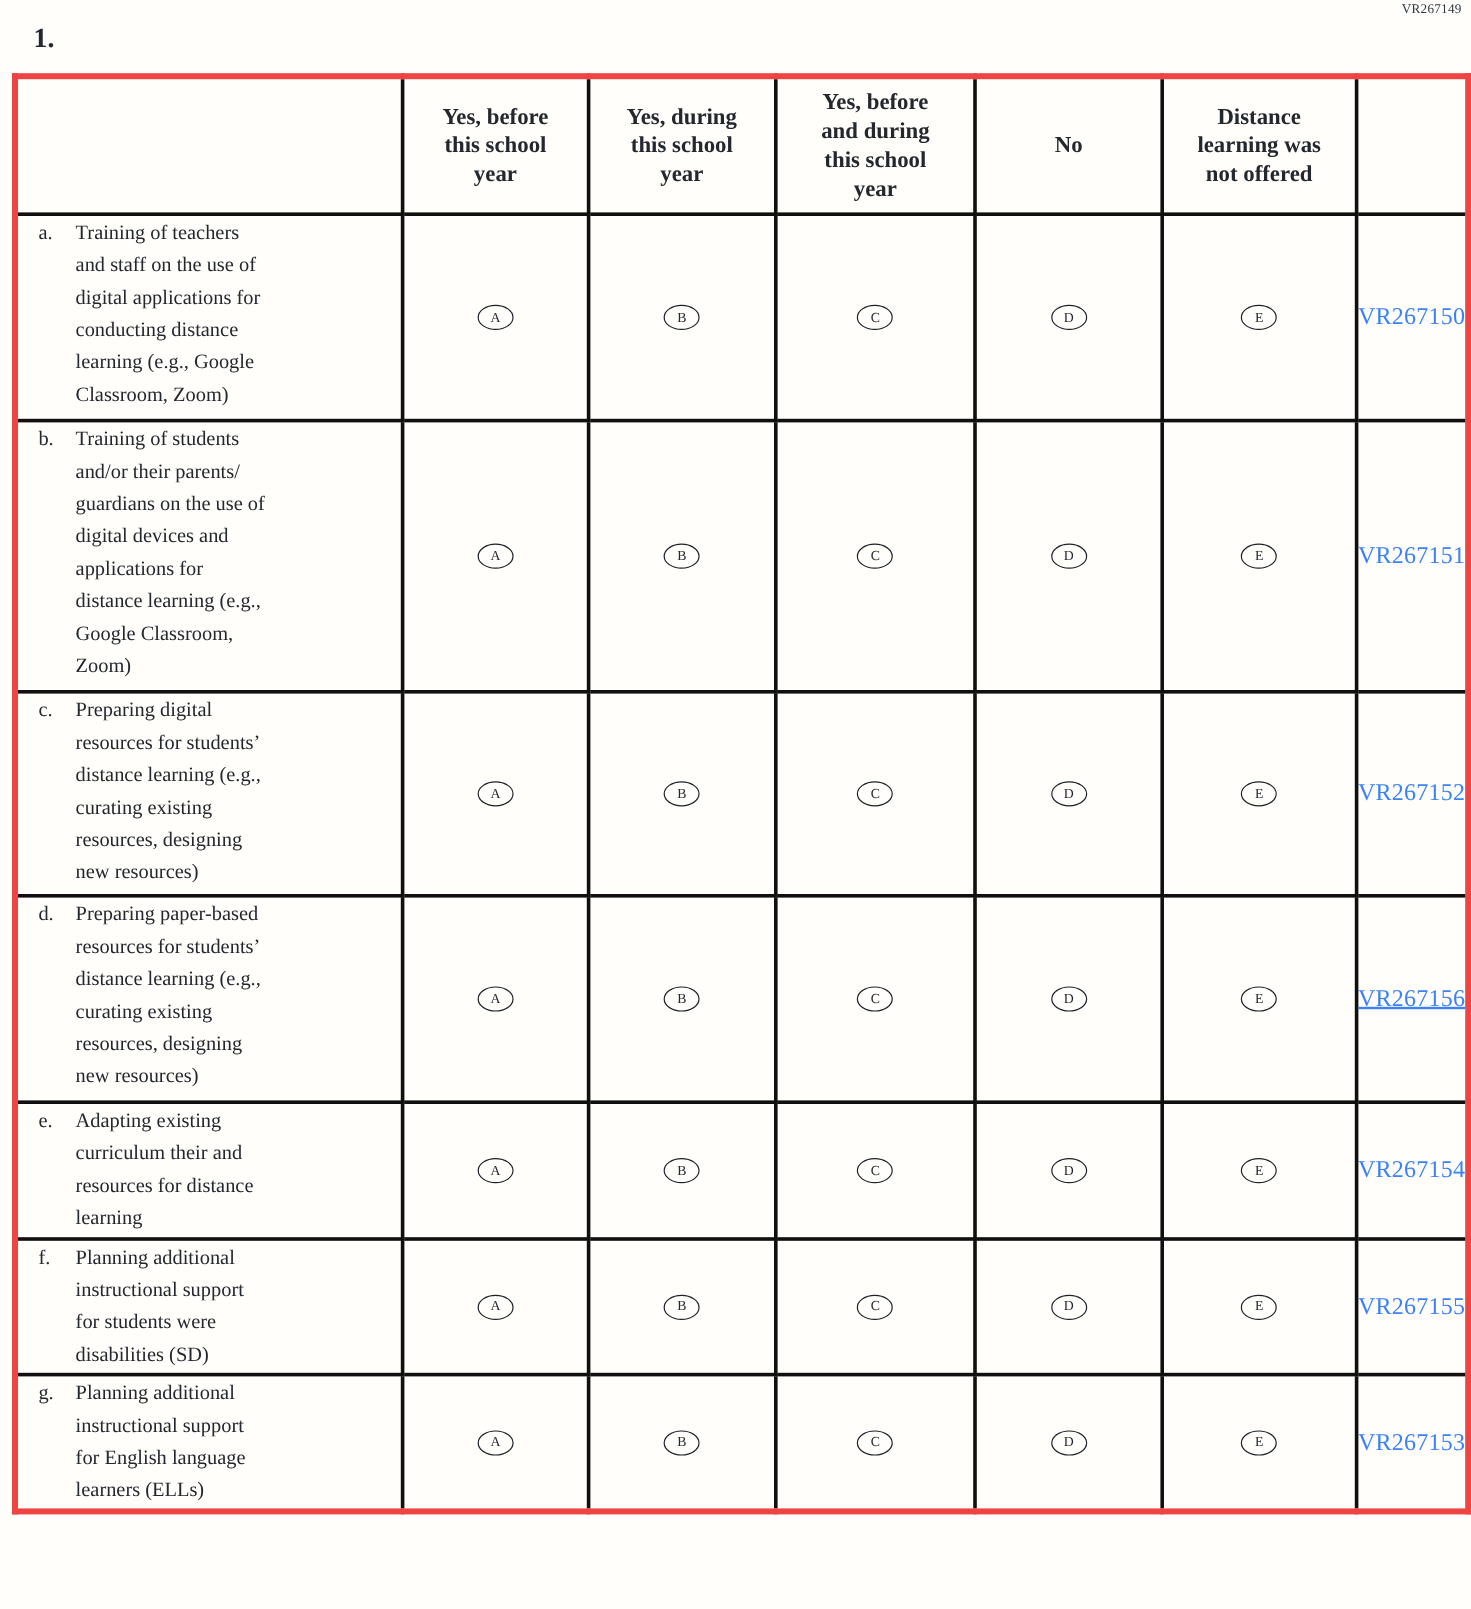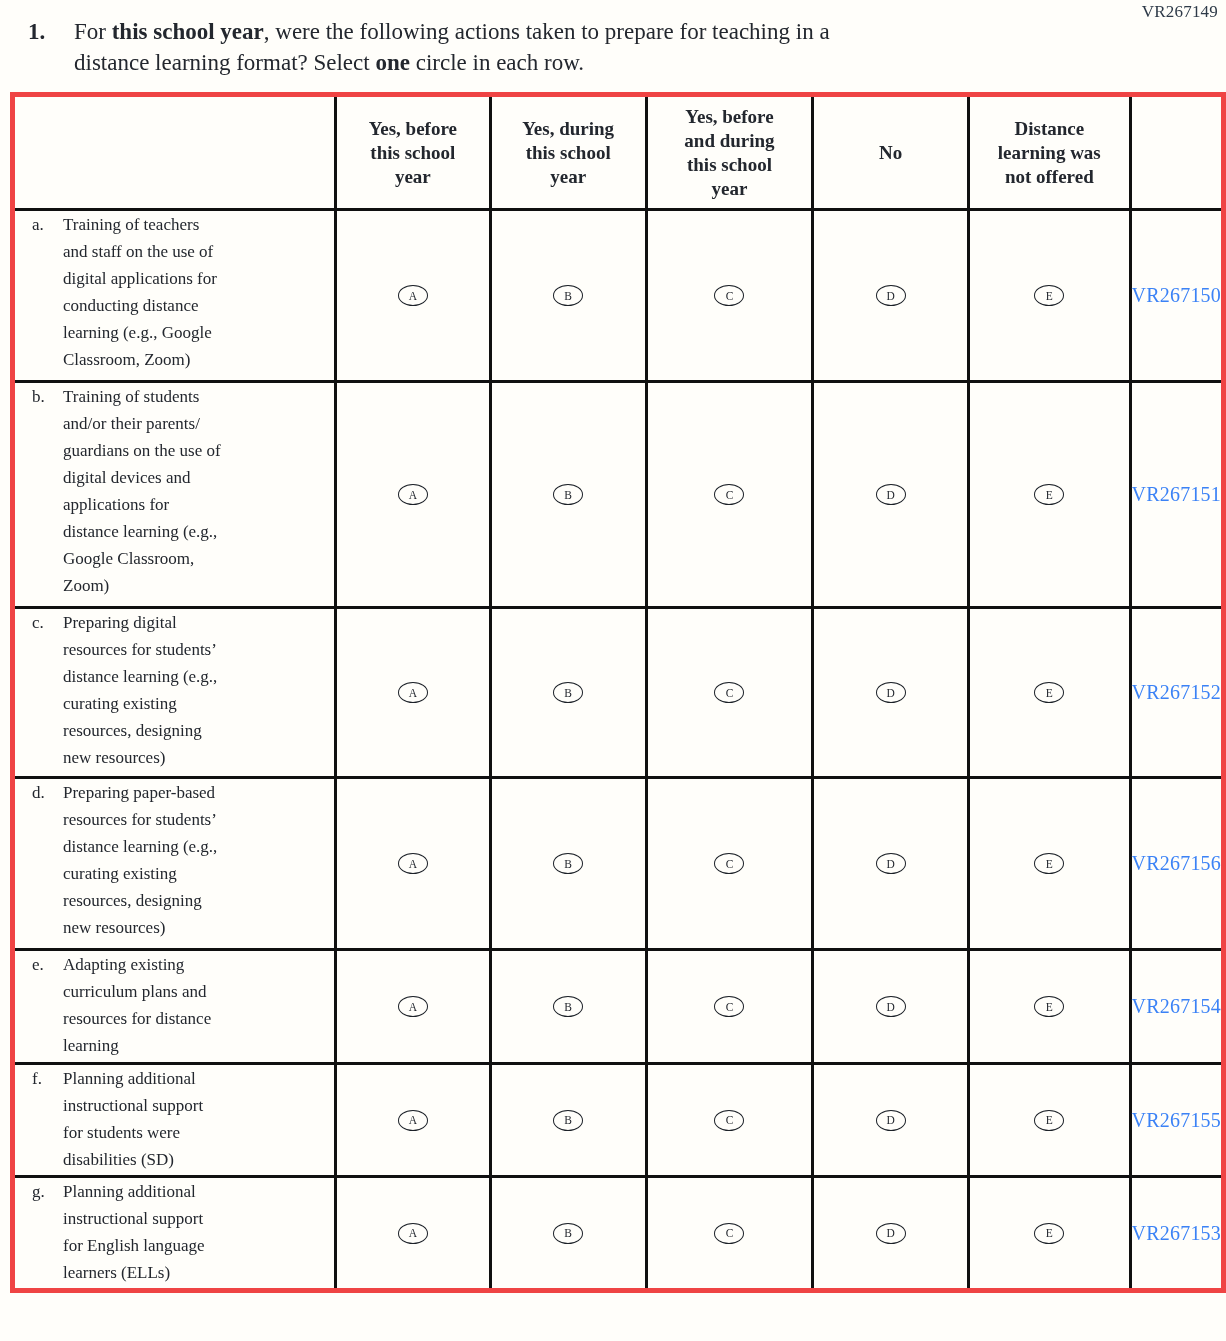--- a/index.html
+++ b/index.html
@@ -7,21 +7,21 @@
     margin: 0; padding: 0;
     width: 1226px; height: 1341px;
     background: #fffefa;
     font-family: "Liberation Serif", serif;
     color: #23272e;
     position: relative;
   }
   .page-code {
     position: absolute;
     top: 2px; right: 8px;
-    font-size: 17px;
+    font-size: 11px;
     color: #2e3a48;
     letter-spacing: 0.2px;
   }
   .question {
     display: flex;
     margin: 16px 0 0 28px;
     font-size: 23px;
     line-height: 31px;
   }
   .qnum {
@@ -92,33 +92,32 @@
     text-align: center;
     vertical-align: middle;
     font-size: 20px;
     color: #3b82f6;
     letter-spacing: 0.2px;
   }
   
   tr.row-a td { height: 172px; }
   tr.row-b td { height: 226px; }
   tr.row-c td { height: 170px; }
-  tr.row-d td { height: 172px; }
+  tr.row-d td { height: 172px; text-decoration: underline; }
   tr.row-e td { height: 114px; }
   tr.row-f td { height: 113px; }
   tr.row-g td { height: 114px; }
 </style>
 </head>
 <body>
 
 <div class="page-code">VR267149</div>
 
 <div class="question">
   <div class="qnum">1.</div>
-  <div class="qtext"><span>For </span><span class="qbold">this school year</span><span>, were the following actions taken to prepare for teaching in a</span><br><span>distance learning format? Select </span><span class="qbold">one</span><span> circle in each row.</span></div>
 </div>
 
 <table class="grid">
   <colgroup>
     <col style="width:324px">
       <col style="width:156px">
       <col style="width:158px">
       <col style="width:168px">
       <col style="width:158px">
       <col style="width:163px">
@@ -198,21 +197,21 @@
 new resources)</span></td>
       <td class="opt"><button class="bubble">A</button></td>
       <td class="opt"><button class="bubble">B</button></td>
       <td class="opt"><button class="bubble">C</button></td>
       <td class="opt"><button class="bubble">D</button></td>
       <td class="opt"><button class="bubble">E</button></td>
       <td class="code">VR267156</td>
     </tr>
     <tr class="row-e">
       <td class="stem"><span class="letter">e.</span><span class="stem-text">Adapting existing
-curriculum plans and
+curriculum their and
 resources for distance
 learning</span></td>
       <td class="opt"><button class="bubble">A</button></td>
       <td class="opt"><button class="bubble">B</button></td>
       <td class="opt"><button class="bubble">C</button></td>
       <td class="opt"><button class="bubble">D</button></td>
       <td class="opt"><button class="bubble">E</button></td>
       <td class="code">VR267154</td>
     </tr>
     <tr class="row-f">

